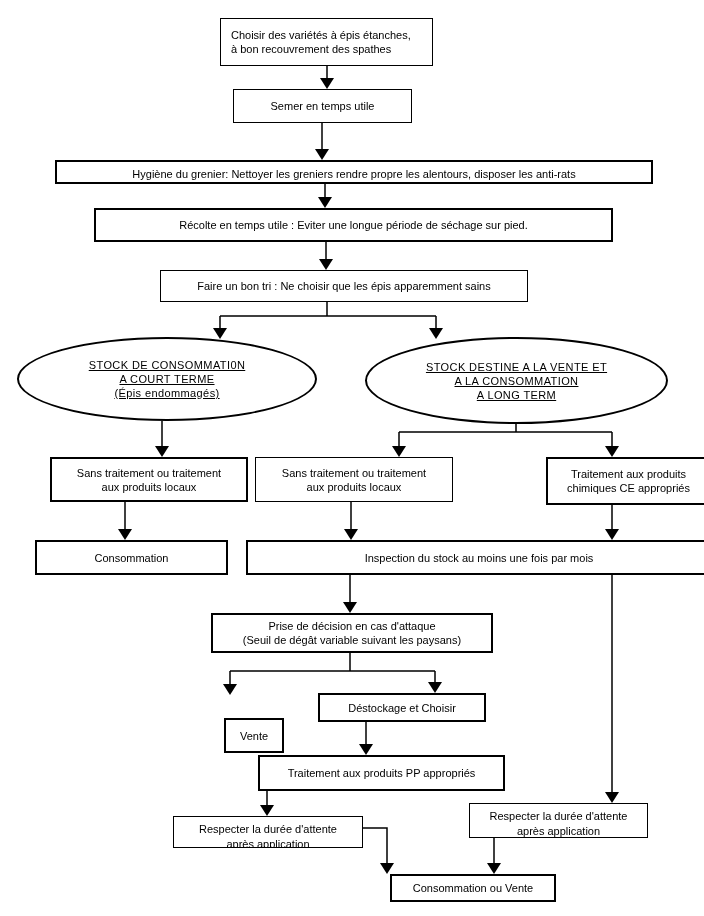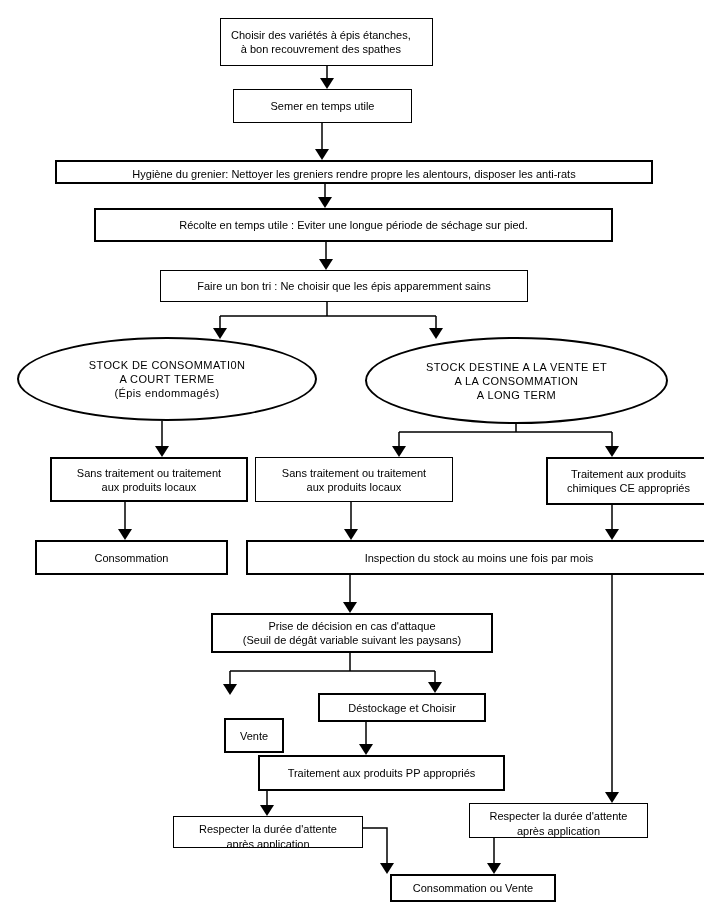--- a/index.html
+++ b/index.html
@@ -9,22 +9,22 @@
   }
   .connectors { position:absolute; left:0; top:0; width:704px; height:916px; }
   .connectors path { fill:none; stroke:#000; stroke-width:1.5; }
   .connectors polygon { fill:#000; stroke:none; }
   .node {
     position:absolute; background:#ffffff; border:1px solid #000000;
     box-sizing:border-box; display:flex; align-items:center; justify-content:center;
     text-align:center; font-size:11px; line-height:14px; white-space:pre-line;
   }
   .thick { border-width:2px;margin-left:28px; }
-  .ellipse { border-radius:50%; border-width:2px; letter-spacing:0.4px; }
-  .ta-left { justify-content:flex-start; text-align:center; padding-left:10px; }
+  .ellipse { border-radius:50%; border-width:2px; letter-spacing:0.4px;text-decoration:underline; }
+  .ta-left { justify-content:flex-start; text-align:left; padding-left:10px; }
   .clip { align-items:flex-start; overflow:hidden; padding-top:5px; line-height:15px; }
 </style>
 </head>
 <body>
 
 <div class="canvas">
 
   <svg class="connectors" viewBox="0 0 704 916">
     <g>
       <path d="M327 66 V80"></path>

